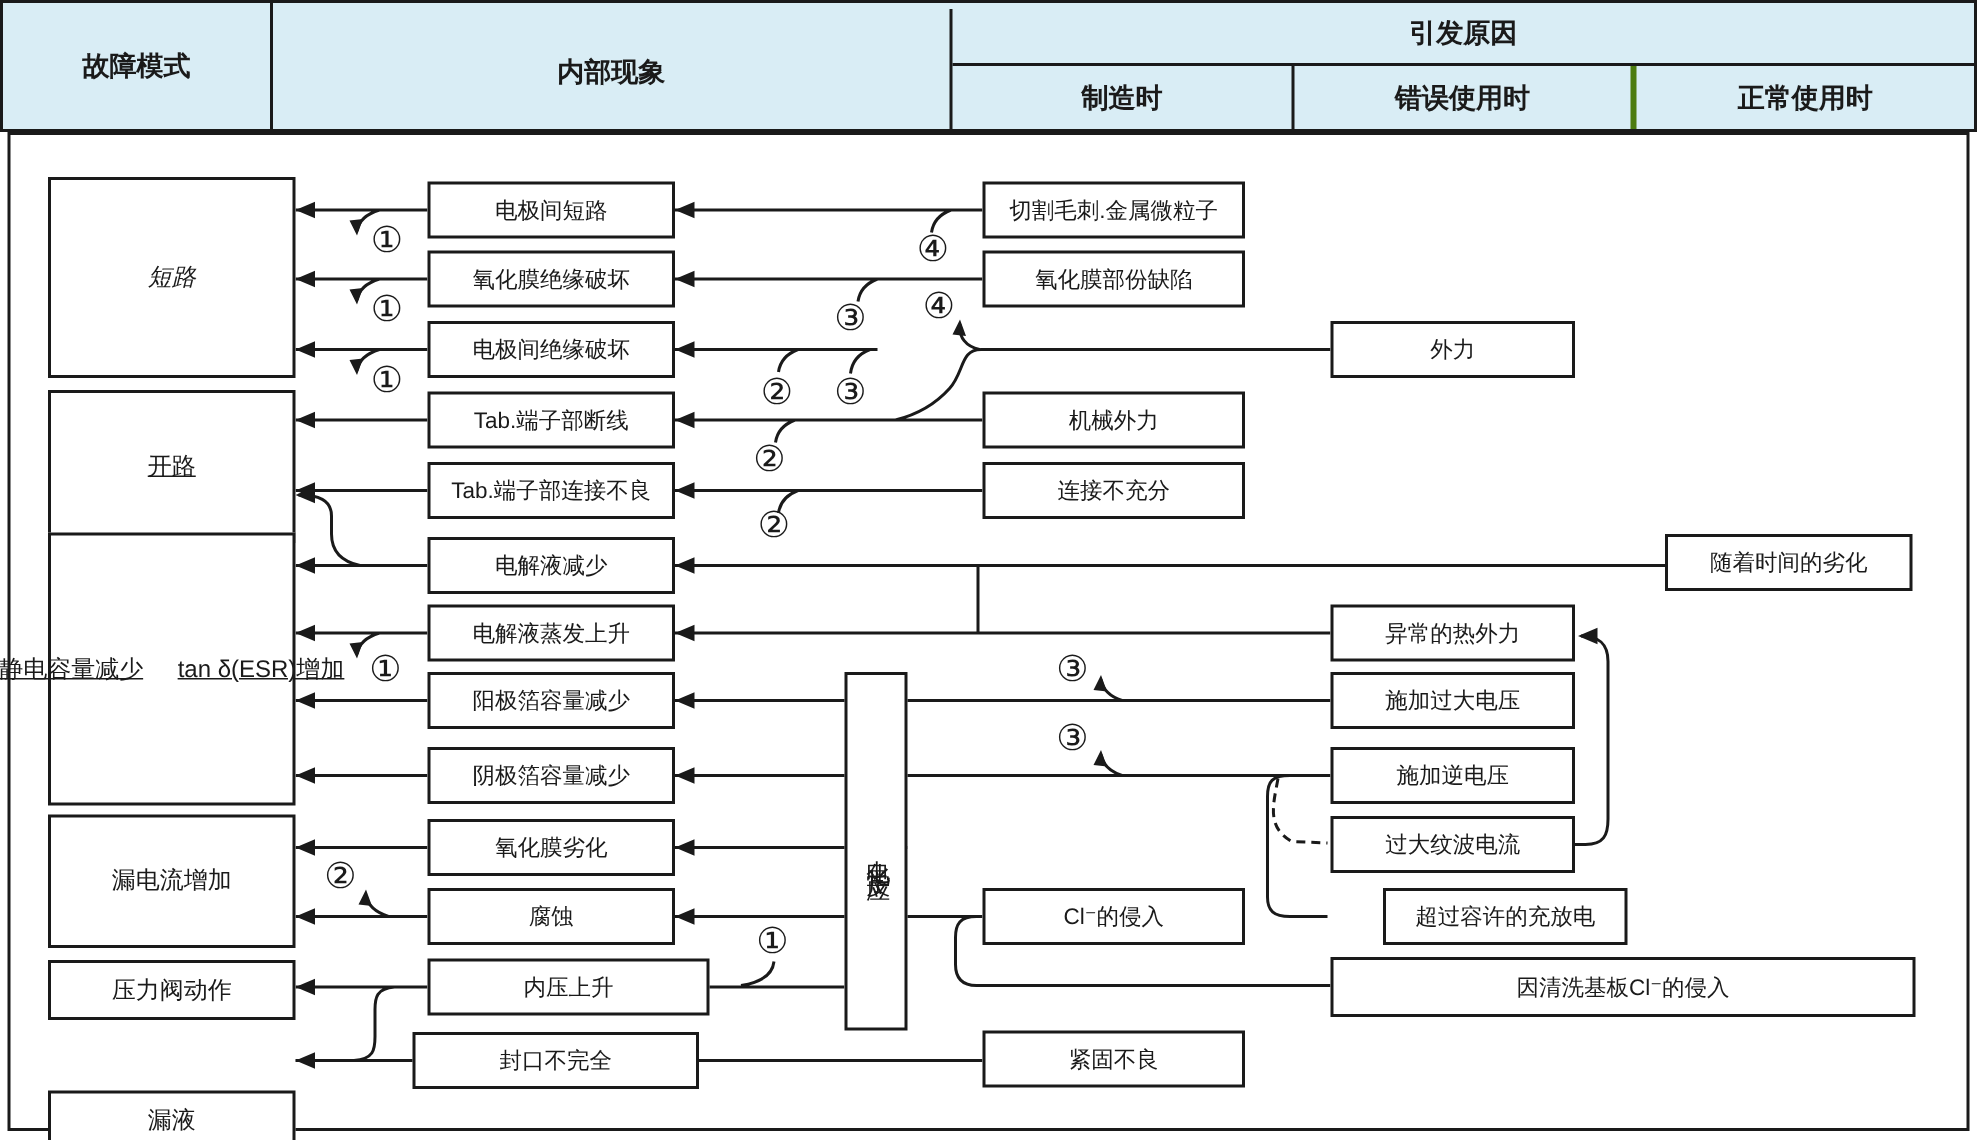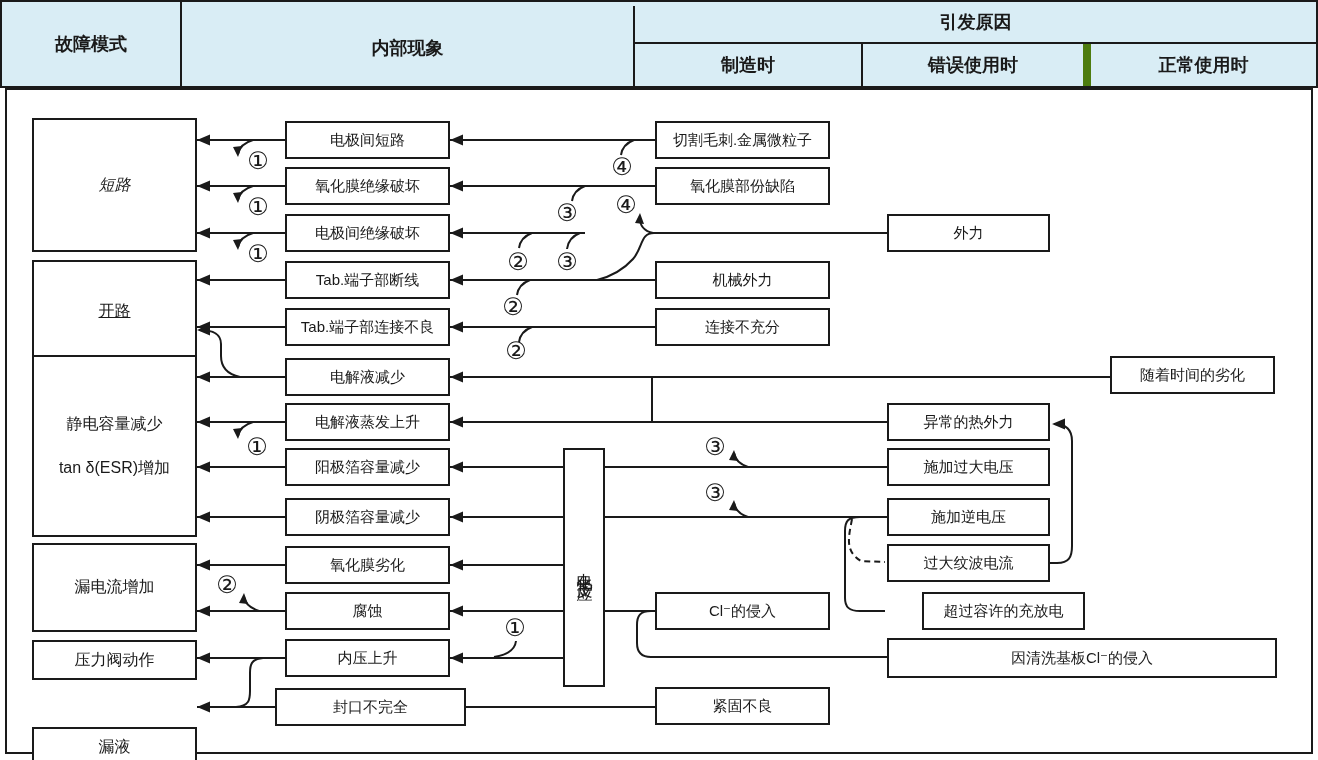--- a/index.html
+++ b/index.html
@@ -5,33 +5,33 @@
   html,body{margin:0;padding:0;background:#fff;}
   body{width:1318px;height:760px;position:relative;font-family:"Liberation Sans","DejaVu Sans",sans-serif;color:#1a1a1a;}
   
   .hdr{position:absolute;left:0;top:0;width:1318px;height:88px;background:#d9edf5;border:2px solid #1a1a1a;box-sizing:border-box;}
   .hcell{position:absolute;display:flex;align-items:center;justify-content:center;font-size:18px;font-weight:bold;box-sizing:border-box;}
   
   .bodyrect{position:absolute;left:5px;top:88px;width:1308px;height:666px;border:2px solid #1a1a1a;box-sizing:border-box;background:#fff;}
   svg.wires{position:absolute;left:0;top:0;width:1318px;height:760px;}
   .fbox{position:absolute;background:#fff;border:2px solid #1a1a1a;box-sizing:border-box;display:flex;align-items:center;justify-content:center;font-size:15px;white-space:nowrap;}
   .big{font-size:16px;}
-  .twoLine{flex-direction:column;gap:23px;}
+  .twoLine{gap:23px;text-decoration:underline;}
   .vtext{writing-mode:vertical-rl;letter-spacing:3px;font-size:16px;}
   .mk{position:absolute;width:26px;height:26px;display:flex;align-items:center;justify-content:center;font-size:24px;line-height:26px;background:transparent;}
 </style>
 </head>
 <body>
 
 <div class="hdr">
   <div class="hcell" style="left:0;top:0;width:180px;height:84px;border-right:2px solid #1a1a1a;">故障模式</div>
   <div class="hcell" style="left:180px;top:4px;width:453px;height:84px;border-right:2px solid #1a1a1a;">内部现象</div>
   <div class="hcell" style="left:633px;top:42px;width:228px;height:42px;border-right:2px solid #1a1a1a;">制造时</div>
   <div class="hcell" style="left:633px;top:0;width:681px;height:42px;border-bottom:2px solid #1a1a1a;">引发原因</div>
-  <div class="hcell" style="left:861px;top:42px;width:228px;height:42px;border-right:8px solid #4d7c0f;">错误使用时</div>
+  <div class="hcell" style="left:861px;top:42px;width:228px;height:42px;border-right:4px solid #4d7c0f;">错误使用时</div>
   <div class="hcell" style="left:1089px;top:42px;width:225px;height:42px;">正常使用时</div>
 </div>
 
 <div class="bodyrect"></div>
 
 <svg class="wires" viewBox="0 0 1318 760">
   <g stroke="#1a1a1a" stroke-width="2" fill="none">
     <path d="
       M285,140H197 M285,186H197 M285,233H197 M285,280H197 M285,327H197 M285,377H197 M285,422H197
       M285,467H197 M285,517H197 M285,565H197 M285,611H197 M285,658H197 M285,707H197
@@ -89,21 +89,21 @@
 <div class="fbox" style="left:285px;top:167px;width:165px;height:38px;">氧化膜绝缘破坏</div>
 <div class="fbox" style="left:285px;top:214px;width:165px;height:38px;">电极间绝缘破坏</div>
 <div class="fbox" style="left:285px;top:261px;width:165px;height:38px;">Tab.端子部断线</div>
 <div class="fbox" style="left:285px;top:308px;width:165px;height:38px;">Tab.端子部连接不良</div>
 <div class="fbox" style="left:285px;top:358px;width:165px;height:38px;">电解液减少</div>
 <div class="fbox" style="left:285px;top:403px;width:165px;height:38px;">电解液蒸发上升</div>
 <div class="fbox" style="left:285px;top:448px;width:165px;height:38px;">阳极箔容量减少</div>
 <div class="fbox" style="left:285px;top:498px;width:165px;height:38px;">阴极箔容量减少</div>
 <div class="fbox" style="left:285px;top:546px;width:165px;height:38px;">氧化膜劣化</div>
 <div class="fbox" style="left:285px;top:592px;width:165px;height:38px;">腐蚀</div>
-<div class="fbox" style="left:285px;top:639px;width:165px;height:38px;">内压上升</div>
+<div class="fbox" style="left:285px;top:639px;width:188px;height:38px;">内压上升</div>
 <div class="fbox" style="left:275px;top:688px;width:191px;height:38px;">封口不完全</div>
 
 <div class="fbox vtext" style="left:563px;top:448px;width:42px;height:239px;">电化学反应</div>
 
 <div class="fbox" style="left:655px;top:121px;width:175px;height:38px;">切割毛刺.金属微粒子</div>
 <div class="fbox" style="left:655px;top:167px;width:175px;height:38px;">氧化膜部份缺陷</div>
 <div class="fbox" style="left:655px;top:261px;width:175px;height:38px;">机械外力</div>
 <div class="fbox" style="left:655px;top:308px;width:175px;height:38px;">连接不充分</div>
 <div class="fbox" style="left:655px;top:592px;width:175px;height:38px;">Cl⁻的侵入</div>
 <div class="fbox" style="left:655px;top:687px;width:175px;height:38px;">紧固不良</div>

